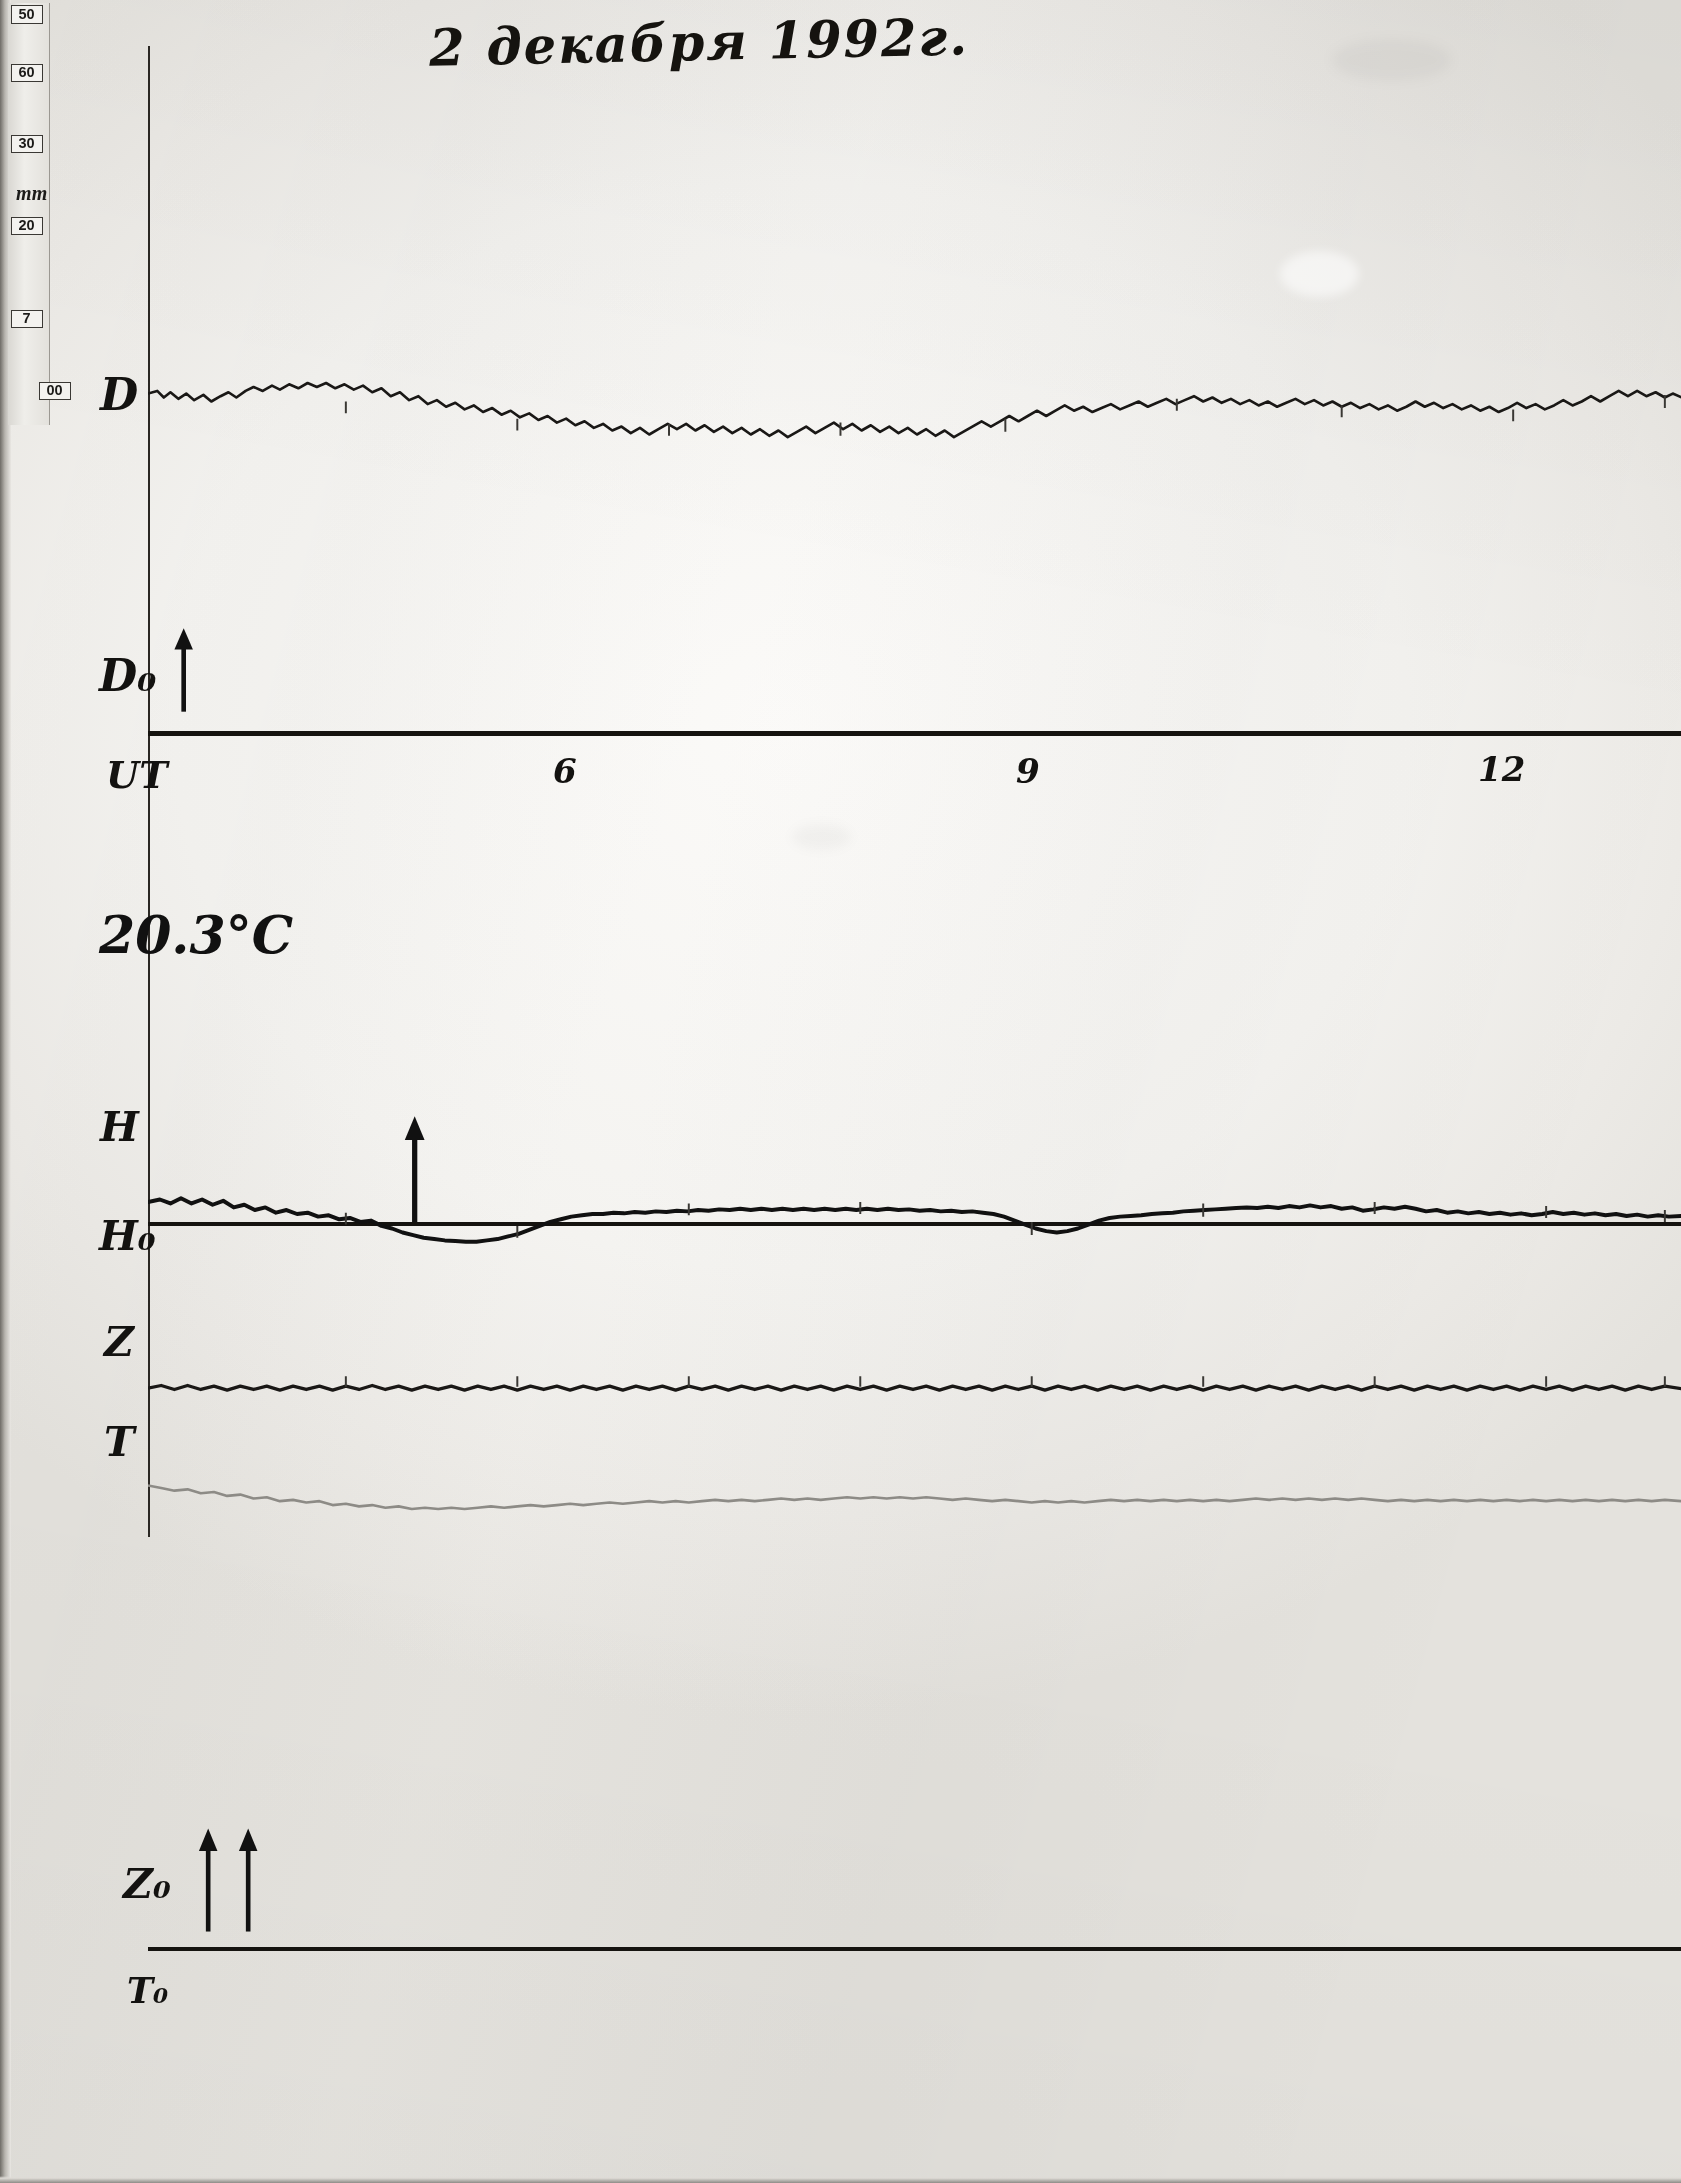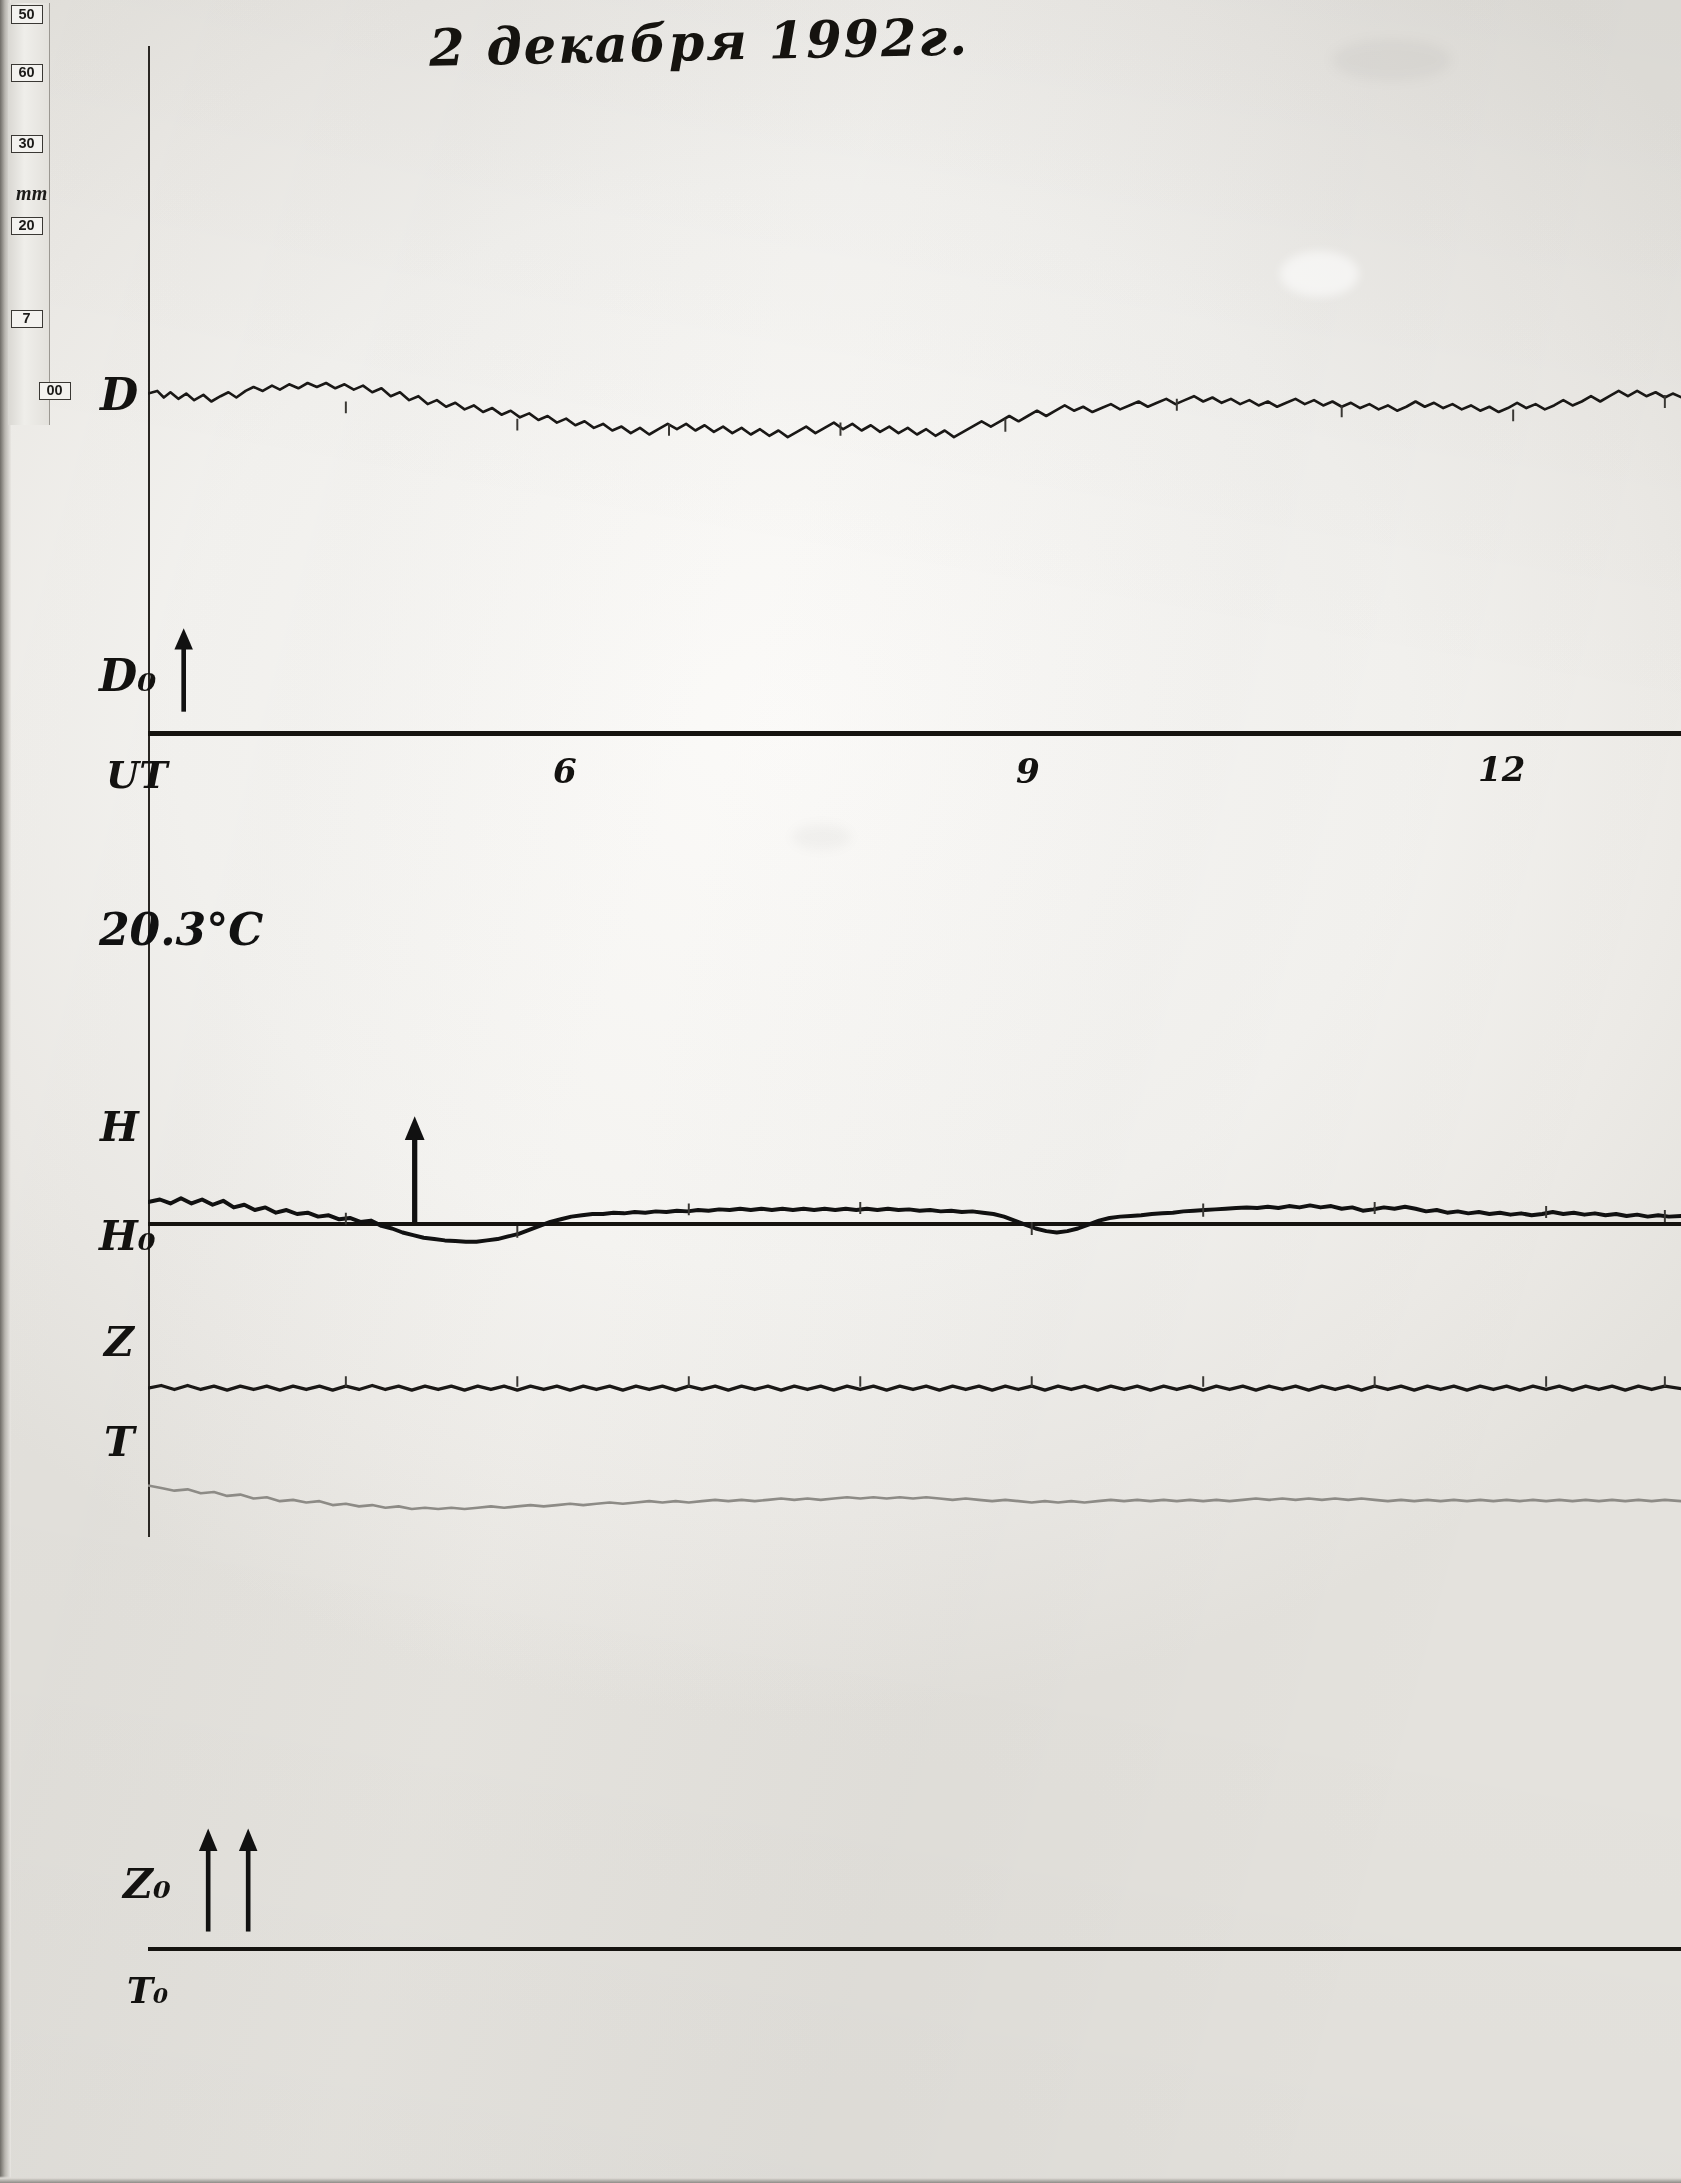--- a/index.html
+++ b/index.html
@@ -184,21 +184,21 @@
     <line x1="28" y1="128" x2="28" y2="18" stroke="#111" stroke-width="7"></line>
     <polygon points="28,2 14,34 42,34" fill="#111"></polygon>
   </svg>
   <div class="baseline" style="left:148px;top:731px;width:1534px;height:4.6px;"></div>
 
   <div class="chan-label" style="left:106px;top:752px;font-size:38px;">UT</div>
   <div class="time-num" style="left:553px;top:751px;">6</div>
   <div class="time-num" style="left:1016px;top:751px;">9</div>
   <div class="time-num" style="left:1478px;top:749px;">12</div>
 
-  <div class="hand" style="left:99px;top:904px;font-size:44px;font-weight:bold;">20.3°C</div>
+  <div class="hand" style="left:99px;top:904px;font-size:52px;font-weight:bold;">20.3°C</div>
 
   <div class="chan-label" style="left:100px;top:1103px;font-size:41px;">H</div>
   <div class="chan-label" style="left:99px;top:1212px;font-size:41px;">H₀</div>
 
   <svg class="arrow-svg" style="left:396px;top:1115px;" width="40" height="112" viewBox="0 0 60 170">
     <line x1="28" y1="168" x2="28" y2="20" stroke="#111" stroke-width="8"></line>
     <polygon points="28,2 13,38 43,38" fill="#111"></polygon>
   </svg>
 
   <div class="baseline" style="left:148px;top:1222px;width:1534px;height:4px;"></div>

